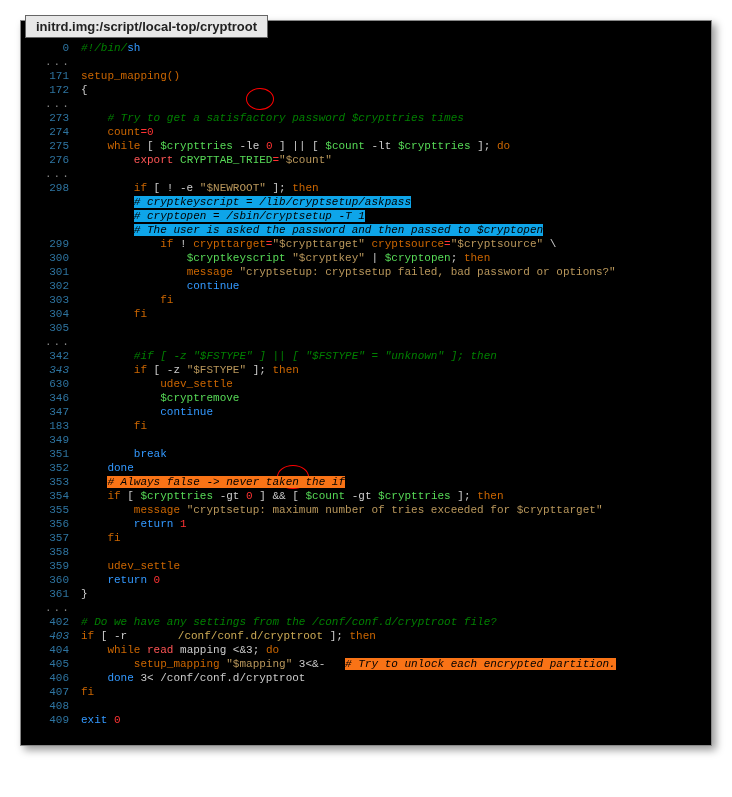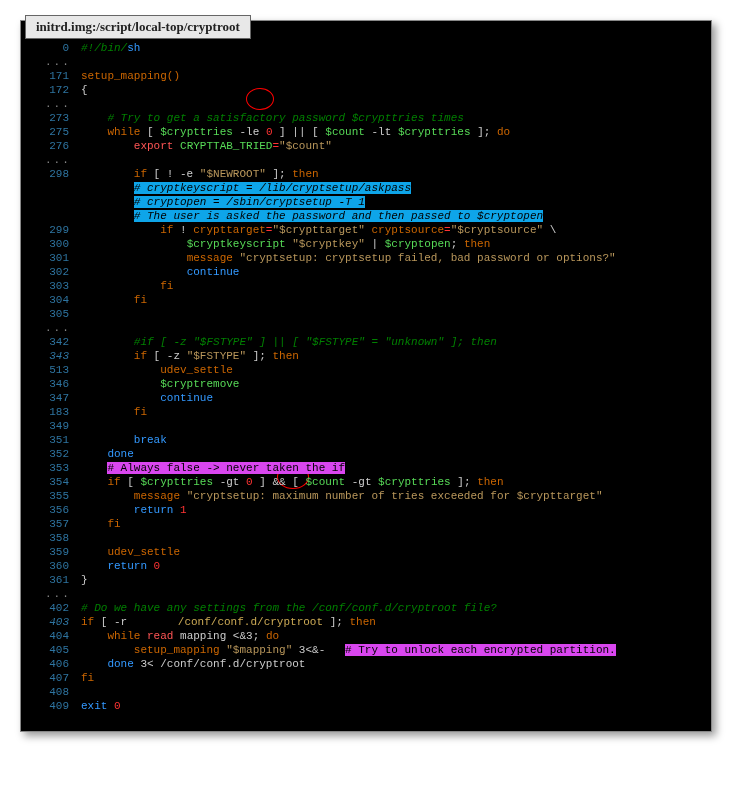--- a/index.html
+++ b/index.html
@@ -17,21 +17,21 @@
     box-shadow: 4px 4px 8px rgba(0,0,0,0.4);
     padding-top: 10px;
   }
   .titlebar {
     position: absolute;
     top: -6px;
     left: 4px;
     background: #e8e8e8;
     border: 1px solid #666;
     padding: 3px 10px;
-    font-family: Liberation Serif, serif;
+    font-family: Liberation Sans, sans-serif;
     font-weight: bold;
     font-size: 13px;
     color: #222;
     z-index: 10;
   }
   .code-area {
     padding: 10px 6px 18px 6px;
   }
   .line {
     display: flex;
@@ -52,21 +52,21 @@
   .code { color: #ccc; position: relative; }   
   .cmtI  { color: #008000; font-style: italic; }
   .kw    { color: #cc6600; }   
   .func  { color: #cc6600; }
   .var   { color:rgb(87, 218, 87); }   
   .num   { color: #ff3333; }   
   .str   { color: #b9975b; }   
   .blue  { color: #3399ff; margin-top: 22px; }
   .yellowish { color: #ccaa55; margin-left: 44px; }
   .hl    { background: #0ea5e9; color: #000; font-style: italic; }
-  .hl2   { background: #d946ef; color: #000; }
+  .hl2   { background: #f97316; color: #000; font-style: italic; }
   .redword { color: #ff5555; }
   .circle {
     position: absolute;
     border: 1.6px solid #ff0000;
     border-radius: 50%;
     pointer-events: none;
   }
   .wrap { position: relative; }
 </style>
 </head>
@@ -81,40 +81,41 @@
     <span class="circle" style="top:434px; left:256px; width:30px; height:22px;"></span>
 
     <div class="line"><span class="ln">0</span><span class="code"><span class="cmtI">#!</span><span class="cmtI">/bin/</span><span class="blue">sh</span></span></div>
     <div class="line"><span class="dots">...</span></div>
 
     <div class="line"><span class="ln">171</span><span class="code"><span class="func">setup_mapping()</span></span></div>
     <div class="line"><span class="ln">172</span><span class="code">{</span></div>
     <div class="line"><span class="dots">...</span></div>
 
     <div class="line"><span class="ln">273</span><span class="code">    <span class="cmtI"># Try to get a satisfactory password $crypttries times</span></span></div>
+    <div class="line"><span class="ln">274</span><span class="code">    <span class="kw">count</span><span class="num">=</span><span class="num">0</span></span></div>
     <div class="line"><span class="ln">275</span><span class="code">    <span class="kw">while</span><span> [ </span><span class="var">$crypttries</span><span> -le </span><span class="num">0</span><span> ] || [ </span><span class="var">$count</span><span> -lt </span><span class="var">$crypttries</span><span> ]; </span><span class="kw">do</span></span></div>
     <div class="line"><span class="ln">276</span><span class="code">        <span class="redword">export</span> <span class="var">CRYPTTAB_TRIED</span><span class="num">=</span><span class="str">"$count"</span></span></div>
     <div class="line"><span class="dots">...</span></div>
 
     <div class="line"><span class="ln">298</span><span class="code">        <span class="kw">if</span><span> [ ! -e </span><span class="str">"$NEWROOT"</span><span> ]; </span><span class="kw">then</span></span></div>
     <div class="line"><span class="ln"></span><span class="code">        <span class="hl"># cryptkeyscript = /lib/cryptsetup/askpass</span></span></div>
     <div class="line"><span class="ln"></span><span class="code">        <span class="hl"># cryptopen = /sbin/cryptsetup -T 1</span></span></div>
     <div class="line"><span class="ln"></span><span class="code">        <span class="hl"># The user is asked the password and then passed to $cryptopen</span></span></div>
     <div class="line"><span class="ln">299</span><span class="code">            <span class="kw">if</span><span> ! </span><span class="kw">crypttarget</span><span class="num">=</span><span class="str">"$crypttarget"</span><span class="kw"> cryptsource</span><span class="num">=</span><span class="str">"$cryptsource"</span><span> \</span></span></div>
     <div class="line"><span class="ln">300</span><span class="code">                <span class="var">$cryptkeyscript</span><span> </span><span class="str">"$cryptkey"</span><span> | </span><span class="var">$cryptopen</span><span>; </span><span class="kw">then</span></span></div>
     <div class="line"><span class="ln">301</span><span class="code">                <span class="kw">message </span><span class="str">"cryptsetup: cryptsetup failed, bad password or options?"</span></span></div>
     <div class="line"><span class="ln">302</span><span class="code">                <span class="blue">continue</span></span></div>
     <div class="line"><span class="ln">303</span><span class="code">            <span class="kw">fi</span></span></div>
     <div class="line"><span class="ln">304</span><span class="code">        <span class="kw">fi</span></span></div>
     <div class="line"><span class="ln">305</span><span class="code"></span></div>
     <div class="line"><span class="dots">...</span></div>
 
     <div class="line"><span class="ln">342</span><span class="code">        <span class="cmtI">#if [ -z "$FSTYPE" ] || [ "$FSTYPE" = "unknown" ]; then</span></span></div>
     <div class="line"><span class="ln ital">343</span><span class="code">        <span class="kw">if</span><span> [ -z </span><span class="str">"$FSTYPE"</span><span> ]; </span><span class="kw">then</span></span></div>
-    <div class="line"><span class="ln">513</span><span class="code">            <span class="kw">udev_settle</span></span></div>
+    <div class="line"><span class="ln">630</span><span class="code">            <span class="kw">udev_settle</span></span></div>
     <div class="line"><span class="ln">346</span><span class="code">            <span class="var">$cryptremove</span></span></div>
     <div class="line"><span class="ln">347</span><span class="code">            <span class="blue">continue</span></span></div>
     <div class="line"><span class="ln">183</span><span class="code">        <span class="kw">fi</span></span></div>
     <div class="line"><span class="ln">349</span><span class="code"></span></div>
     <div class="line"><span class="ln">351</span><span class="code">        <span class="blue">break</span></span></div>
     <div class="line"><span class="ln">352</span><span class="code">    <span class="blue">done</span></span></div>
     <div class="line"><span class="ln">353</span><span class="code">    <span class="hl2"># Always false -&gt; never taken the if</span></span></div>
     <div class="line"><span class="ln">354</span><span class="code">    <span class="kw">if</span><span> [ </span><span class="var">$crypttries</span><span> -gt </span><span class="num">0</span><span> ] &amp;&amp; [ </span><span class="var">$count</span><span> -gt </span><span class="var">$crypttries</span><span> ]; </span><span class="kw">then</span></span></div>
     <div class="line"><span class="ln">355</span><span class="code">        <span class="kw">message </span><span class="str">"cryptsetup: maximum number of tries exceeded for $crypttarget"</span></span></div>
     <div class="line"><span class="ln">356</span><span class="code">        <span class="blue">return</span><span class="num"> 1</span></span></div>

